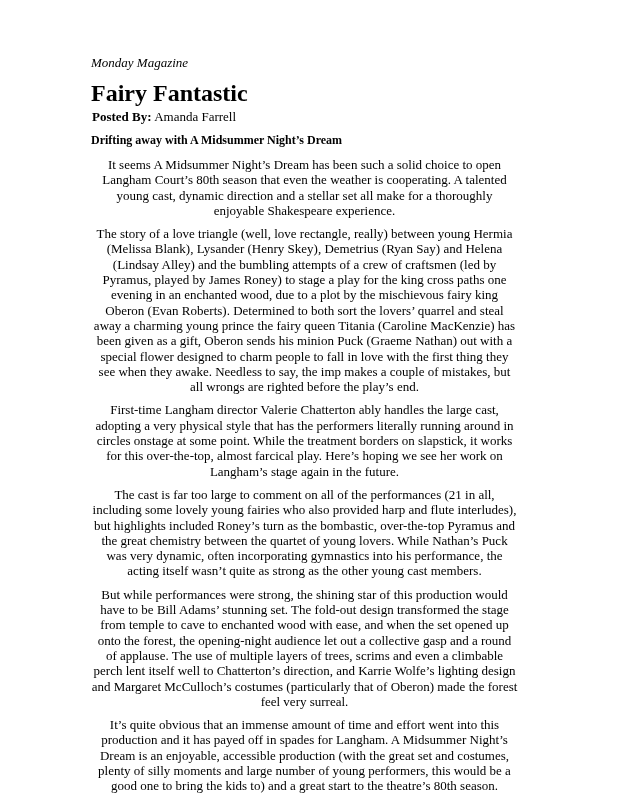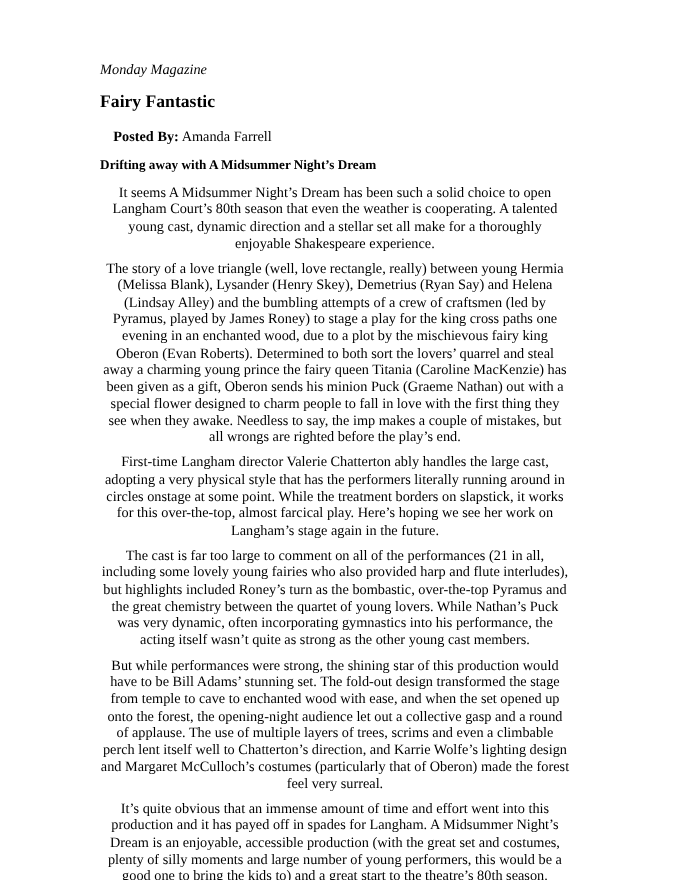--- a/index.html
+++ b/index.html
@@ -18,29 +18,29 @@
     padding: 55px 100px 0 91px;
     overflow: hidden;
   }
   .magazine {
     font-style: italic;
     font-size: 13px;
     line-height: 16px;
     margin: 0 0 11px 0;
   }
   .title {
-    font-size: 16px;
+    font-size: 24px;
     font-weight: bold;
     line-height: 22px;
     margin: 0 0 5px 0;
   }
   .meta {
     font-size: 13px;
     line-height: 15px;
-    margin: 12px;
+    margin: 1px;
   }
   .meta .label {
     font-weight: bold;
   }
   .subtitle {
     font-size: 12px;
     font-weight: bold;
     line-height: 15px;
     margin: 9px 0 9px 0;
   }

